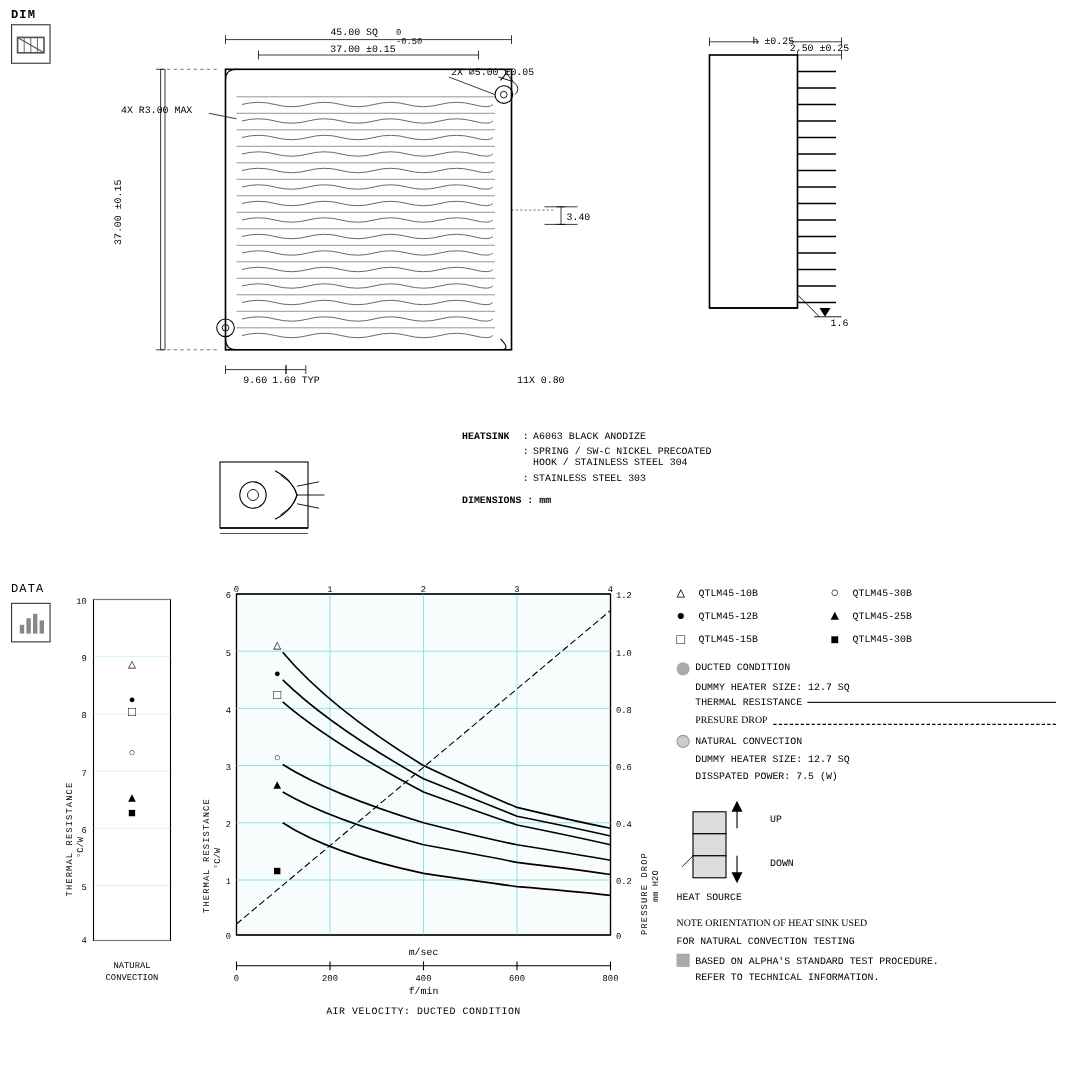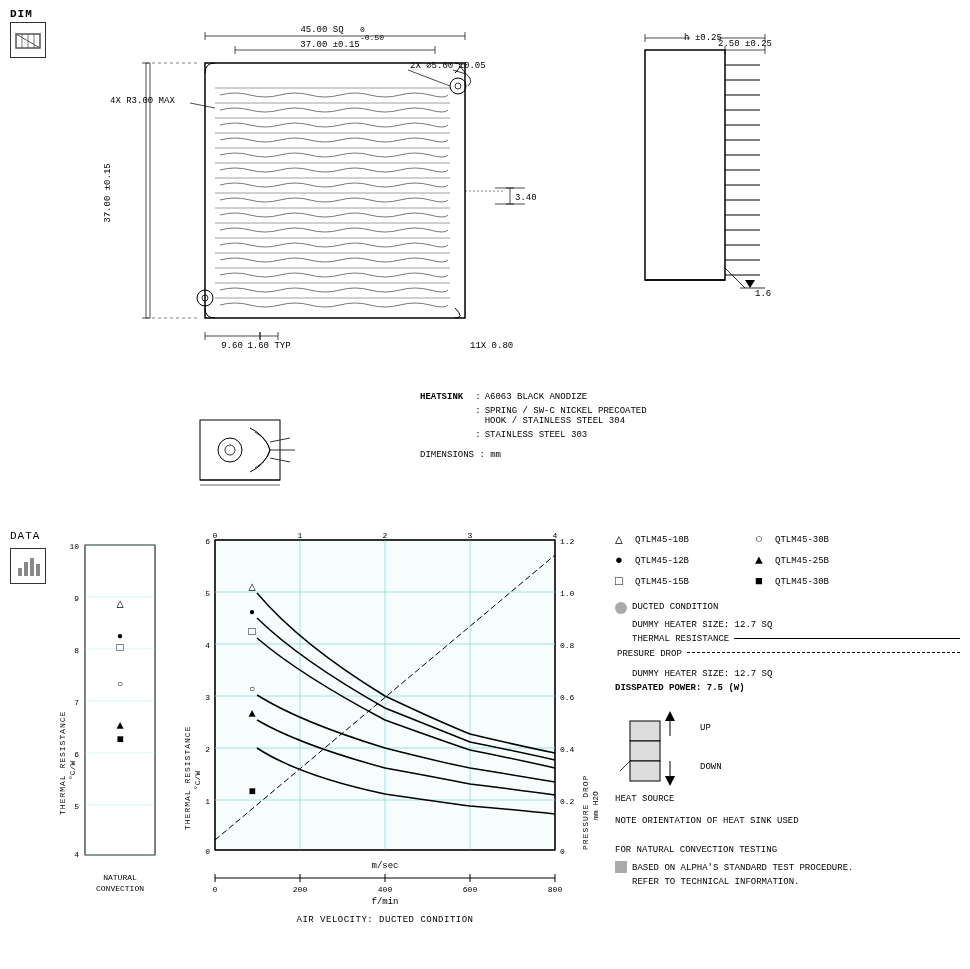--- a/index.html
+++ b/index.html
@@ -237,21 +237,21 @@
         <span>HOOK / STAINLESS STEEL 304</span>
       </td>
     </tr>
     <tr>
       <td style="padding:2px 8px 2px 0;vertical-align:top;"></td>
       <td style="padding:2px 4px;vertical-align:top;">:</td>
       <td style="padding:2px 0;">STAINLESS STEEL 303</td>
     </tr>
   </tbody>
       </table>
-  <div style="margin-top:8px;font-size:9px;">DIMENSIONS :  mm</div>
+  <div style="margin-top:8px;font-size:9px;font-weight:bold;">DIMENSIONS :  mm</div>
 </div>
 
 <svg style="position:absolute;top:400px;left:170px;width:180px;height:110px;" viewBox="0 0 180 110">
 
   <rect x="30" y="20" width="80" height="60" fill="none" stroke="#000" stroke-width="1"></rect>
   <circle cx="60" cy="50" r="12" fill="none" stroke="#000" stroke-width="1"></circle>
   <circle cx="60" cy="50" r="5" fill="none" stroke="#000" stroke-width="0.8"></circle>
 
   <path d="M80,28 Q95,35 100,50 Q95,65 80,72" fill="none" stroke="#000" stroke-width="1"></path>
   <path d="M85,32 Q98,40 100,50 Q98,60 85,68" fill="none" stroke="#000" stroke-width="0.8"></path>
@@ -426,29 +426,33 @@
 
   <div style="display:flex;align-items:center;margin-bottom:3px;">
     <span style="width:12px;height:12px;border-radius:50%;background:#aaa;display:inline-block;margin-right:5px;"></span>
     <span>DUCTED CONDITION</span>
   </div>
   <div style="margin-left:17px;">DUMMY HEATER SIZE: 12.7 SQ</div>
   <div style="margin-left:17px;display:flex;align-items:center;">
     <span>THERMAL RESISTANCE</span>
     <span style="flex:1;border-top:1.5px solid #000;margin-left:5px;margin-bottom:2px;"></span>
   </div>
-  <div style="margin-left:2px;display:flex;align-items:center;">
+  <div style="margin-left:17px;display:flex;align-items:flex-end;font-family:Liberation Serif, serif;">
     <span>PRESURE DROP</span>
     <span style="flex:1;border-top:1px dashed #000;margin-left:5px;margin-bottom:2px;"></span>
   </div>
 
   <div style="height:6px;"></div>
 
+  <div style="display:flex;align-items:center;margin-bottom:3px;">
+    <span style="width:12px;height:12px;border-radius:50%;background:#ccc;border:1px solid #999;display:inline-block;margin-right:5px;"></span>
+    <span>NATURAL CONVECTION</span>
+  </div>
   <div style="margin-left:17px;">DUMMY HEATER SIZE: 12.7 SQ</div>
-  <div style="font-weight:bold;">DISSPATED POWER: 7.5 (W)</div>
+  <div style="margin-left:17px;">DISSPATED POWER: 7.5 (W)</div>
 
   <div style="height:10px;"></div>
 
   <div style="display:flex;align-items:flex-start;margin-bottom:6px;">
     <svg width="80" height="100" viewBox="0 0 80 100">
 
       <rect x="15" y="15" width="30" height="20" fill="#ddd" stroke="#000" stroke-width="1"></rect>
       <rect x="15" y="35" width="30" height="20" fill="#ddd" stroke="#000" stroke-width="1"></rect>
       <rect x="15" y="55" width="30" height="20" fill="#ddd" stroke="#000" stroke-width="1"></rect>
 
@@ -462,21 +466,21 @@
     </svg>
     <div style="margin-left:5px;font-size:9px;">
       <div style="margin-top:15px;">UP</div>
       <div style="margin-top:25px;">DOWN</div>
     </div>
   </div>
   <div style="font-size:9px;margin-top:-20px;">HEAT SOURCE</div>
 
   <div style="height:8px;"></div>
 
-  <div style="display:flex;align-items:center;margin-bottom:14px;">
+  <div style="display:flex;align-items:center;margin-bottom:3px;font-family:Liberation Serif, serif;">
     <span>NOTE ORIENTATION OF HEAT SINK USED</span>
   </div>
   <div>FOR NATURAL CONVECTION TESTING</div>
   <div style="height:4px;"></div>
   <div style="display:flex;align-items:flex-start;">
     <span style="width:12px;height:12px;background:#aaa;display:inline-block;margin-right:5px;flex-shrink:0;"></span>
     <div>
       <div>BASED ON ALPHA'S STANDARD TEST PROCEDURE.</div>
       <div>REFER TO TECHNICAL INFORMATION.</div>
     </div>

